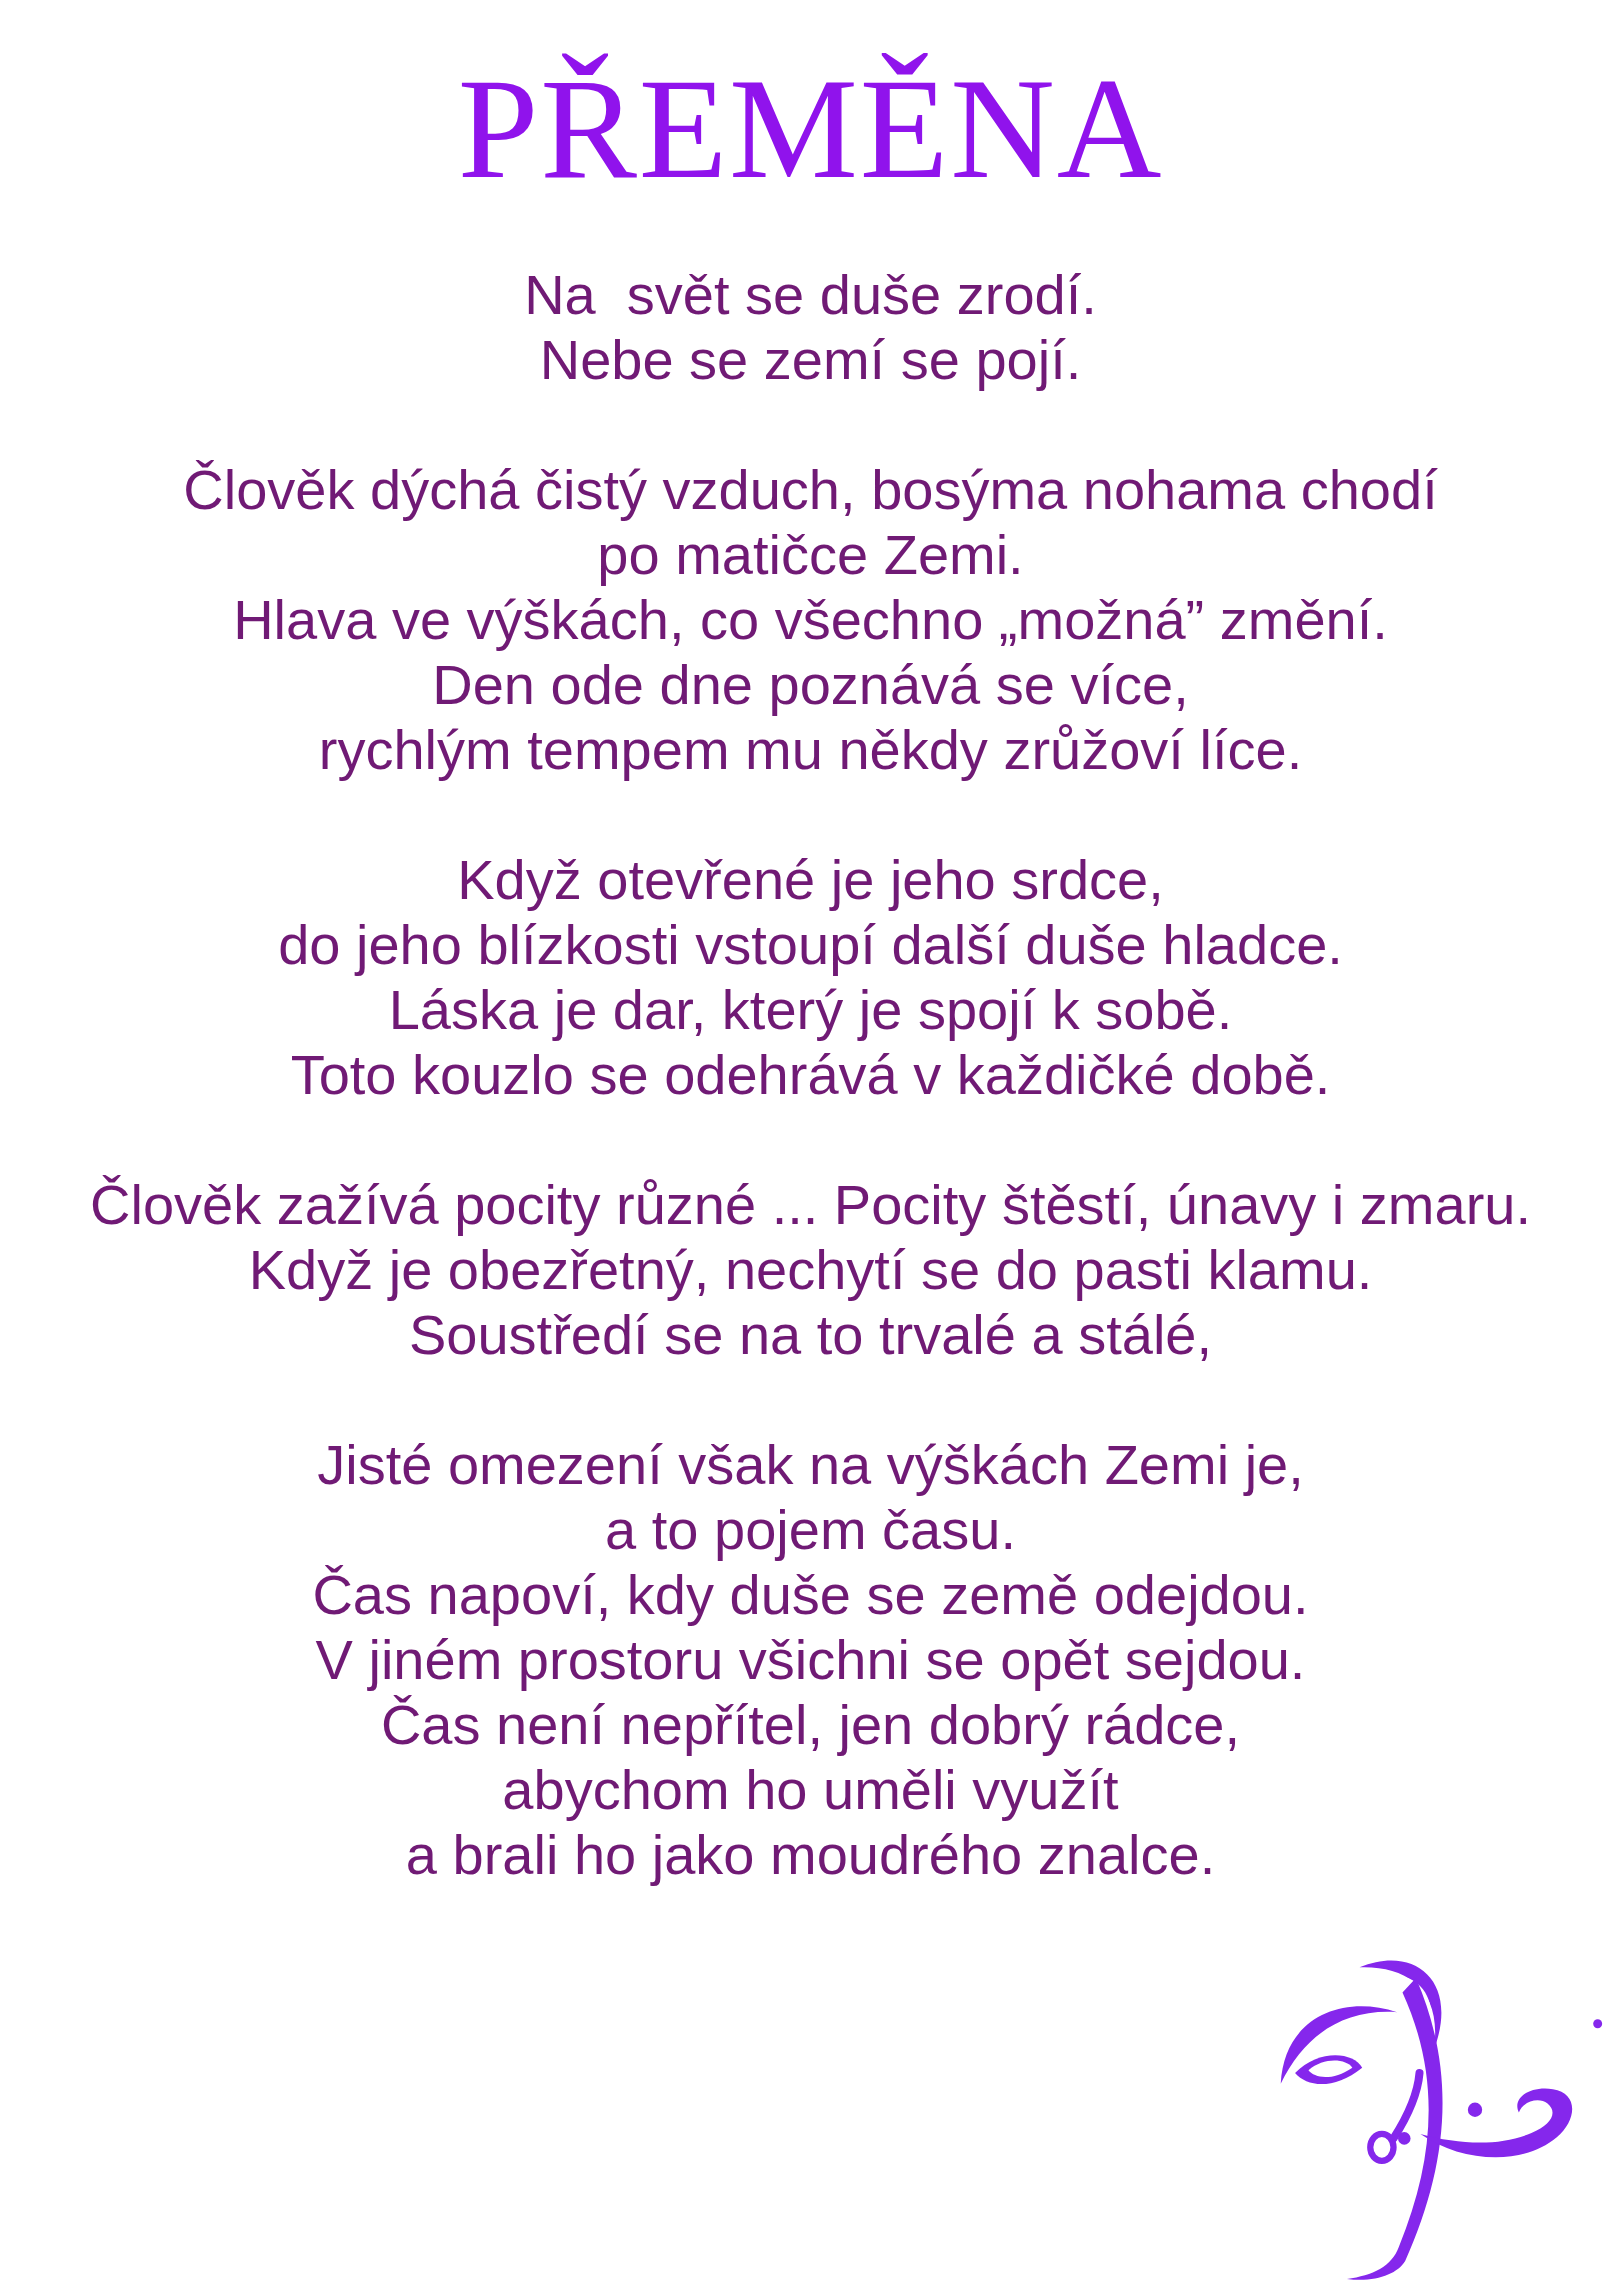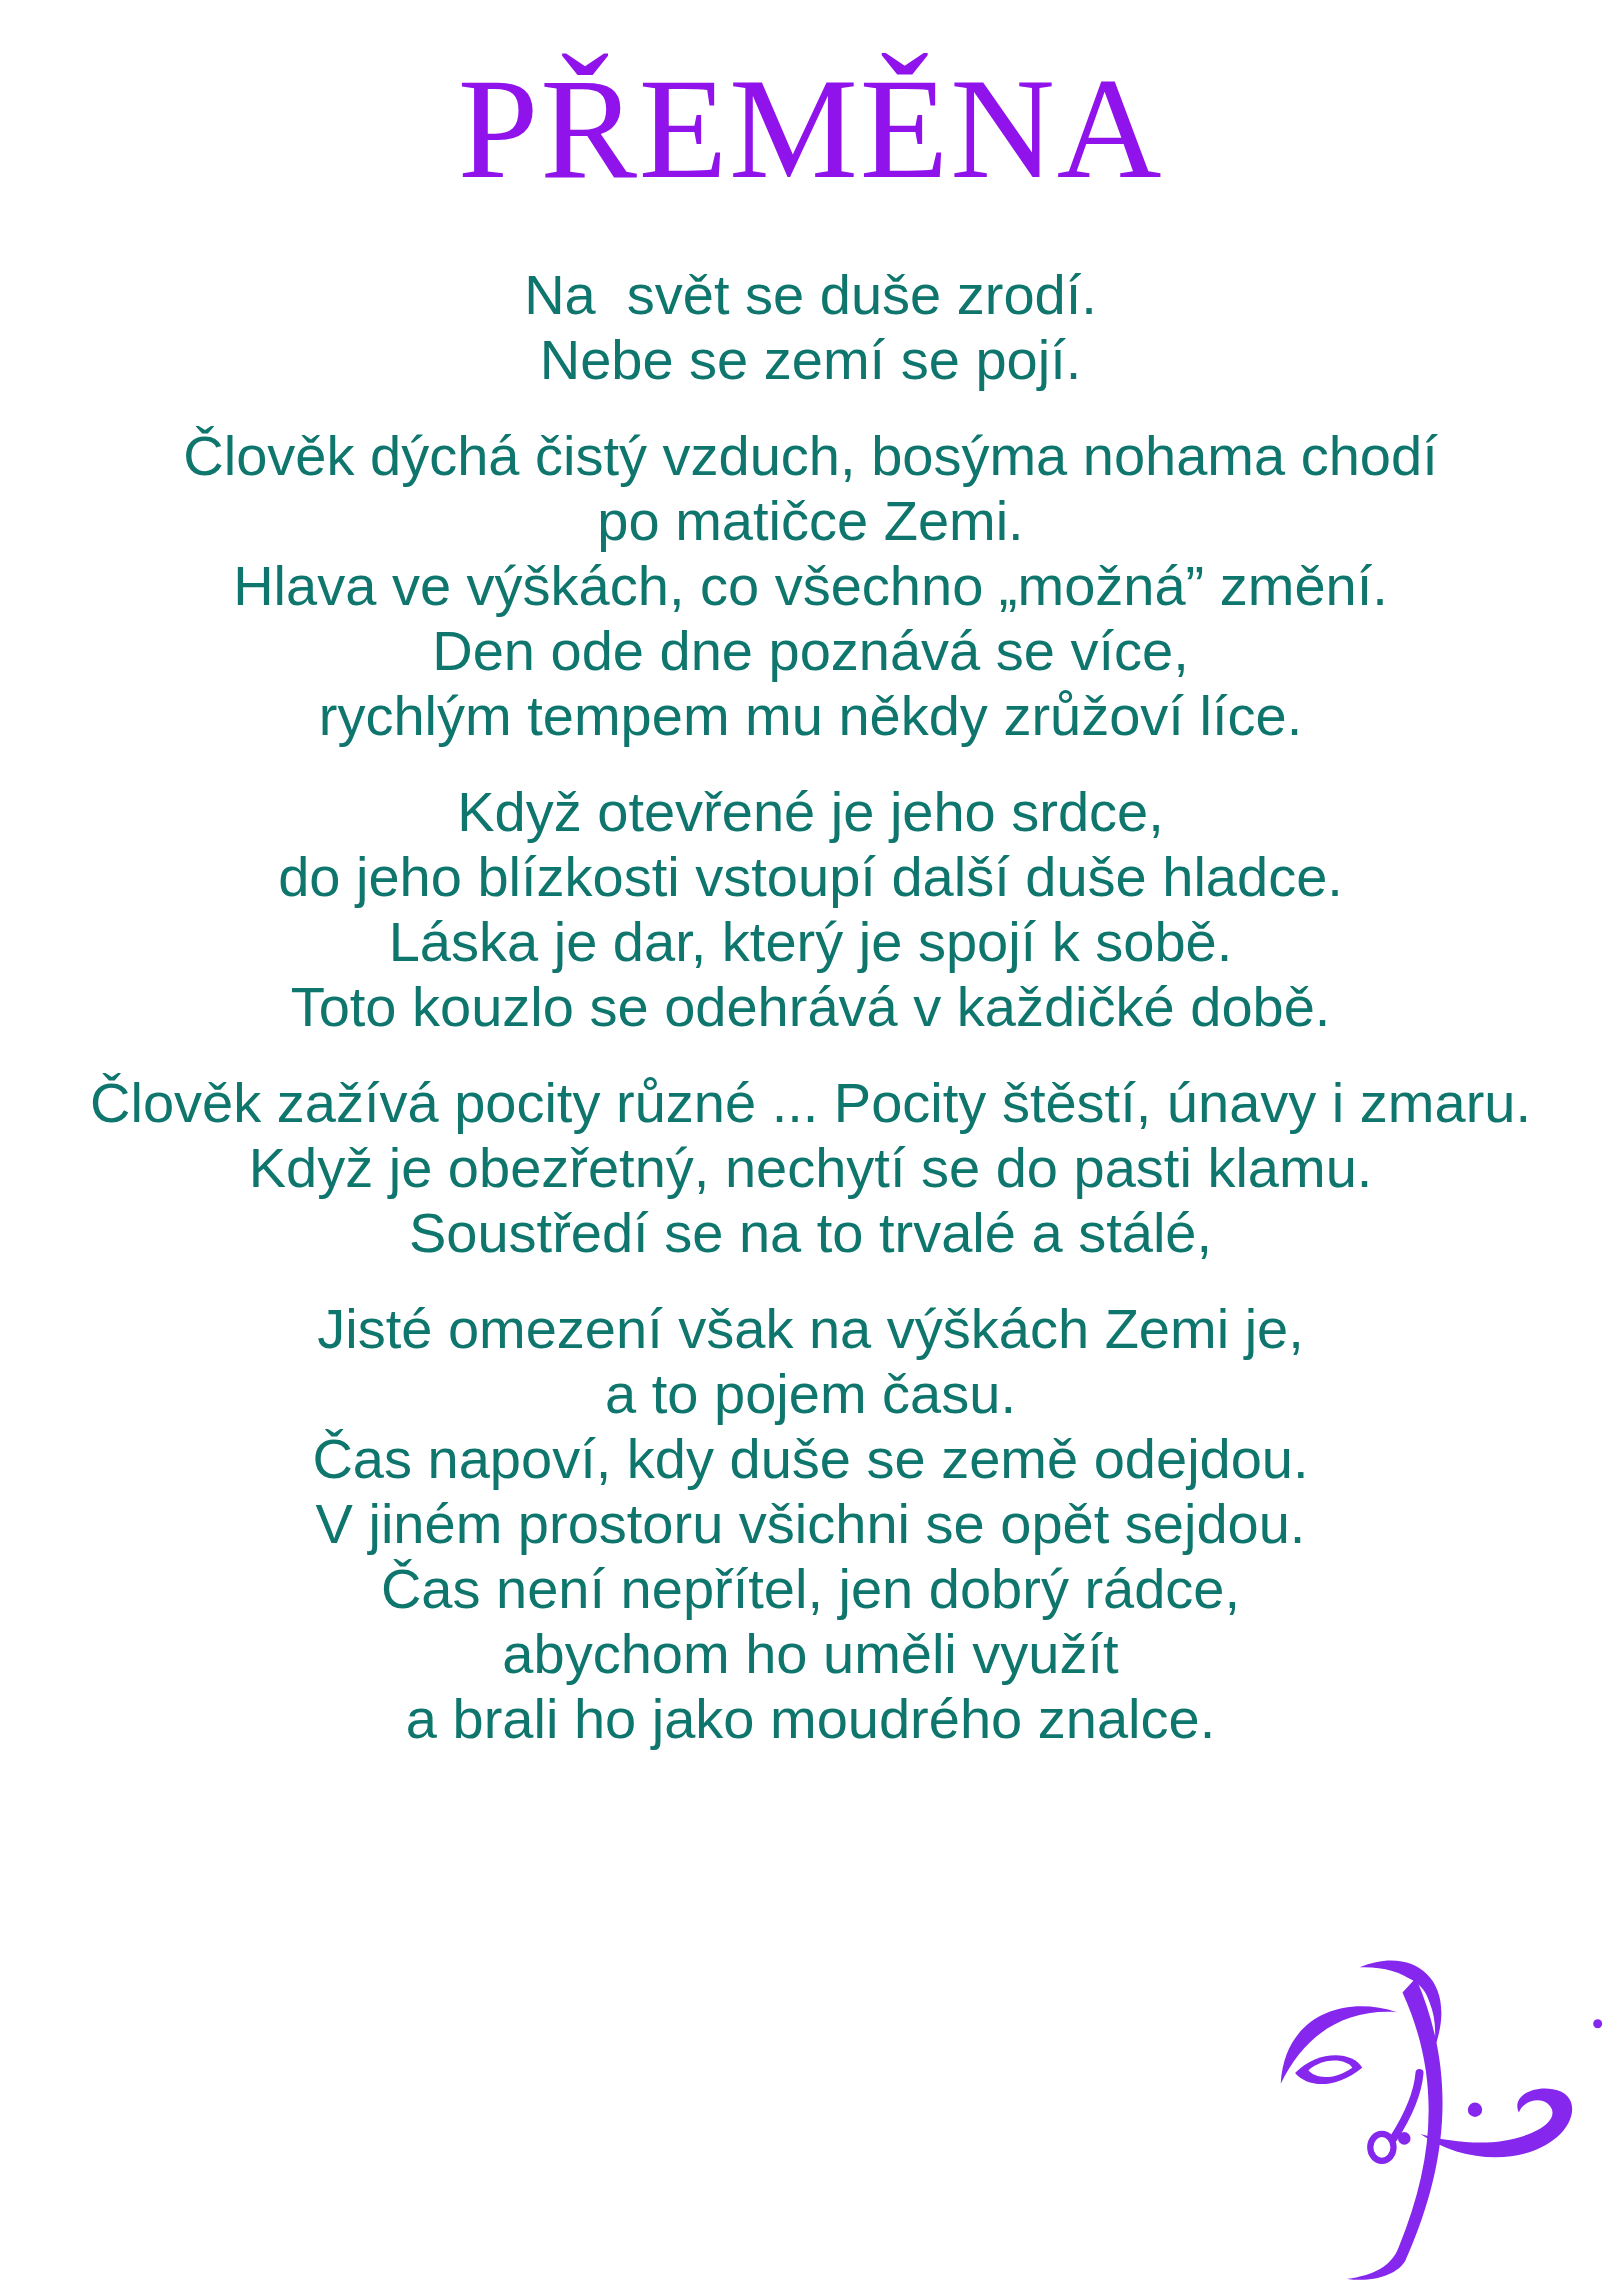--- a/index.html
+++ b/index.html
@@ -20,39 +20,39 @@
     line-height: 1;
     letter-spacing: 1.8px;
   }
   .poem {
     margin-top: 61px;
     text-align: center;
     font-size: 56px;
     line-height: 65px;
     font-weight: 400;
   }
-  .stanza + .stanza { margin-top: 31px; }
+  .stanza + .stanza { margin-top: 65px; }
   .line {
     margin: 0;
     white-space: pre-wrap; 
   }
   .flourish {
     position: absolute;
     right: 9px;
     bottom: 5.4px;
     width: 385px;
     height: 421px;
   }
 </style>
 </head>
 <body>
 
 <h1 class="title" style="color: rgb(144, 19, 236);">PŘEMĚNA</h1>
 
-<div class="poem" style="color: #0f766e;">
+<div class="poem" style="color: #701a75;">
 
   <div class="stanza">
     <p class="line">Na  svět se duše zrodí.</p>
     <p class="line">Nebe se zemí se pojí.</p>
   </div>
 
   <div class="stanza">
     <p class="line">Člověk dýchá čistý vzduch, bosýma nohama chodí</p>
     <p class="line">po matičce Zemi.</p>
     <p class="line">Hlava ve výškách, co všechno „možná” změní.</p>

